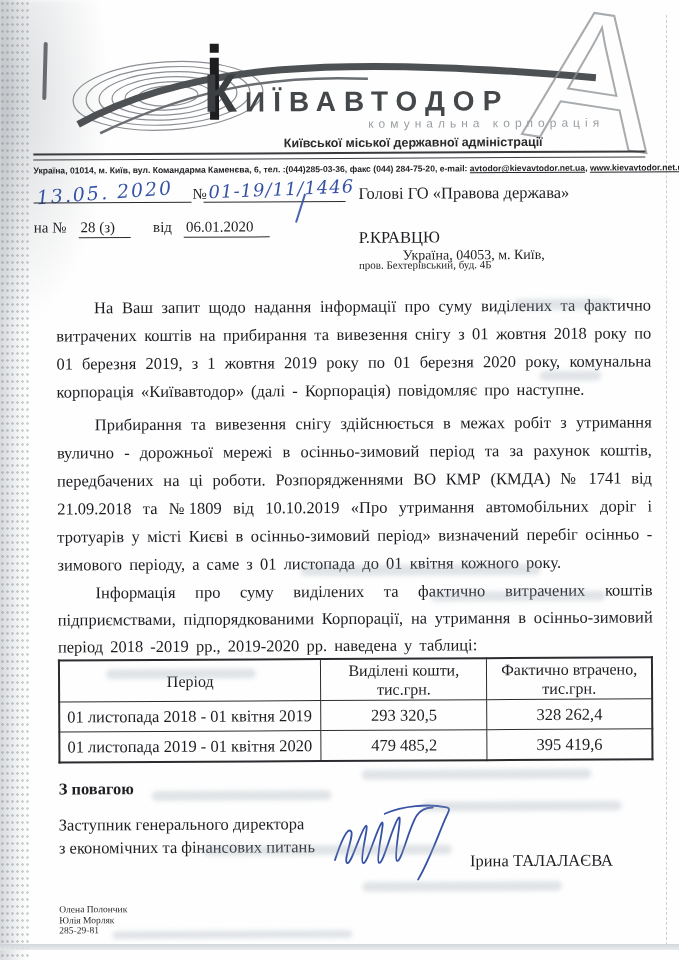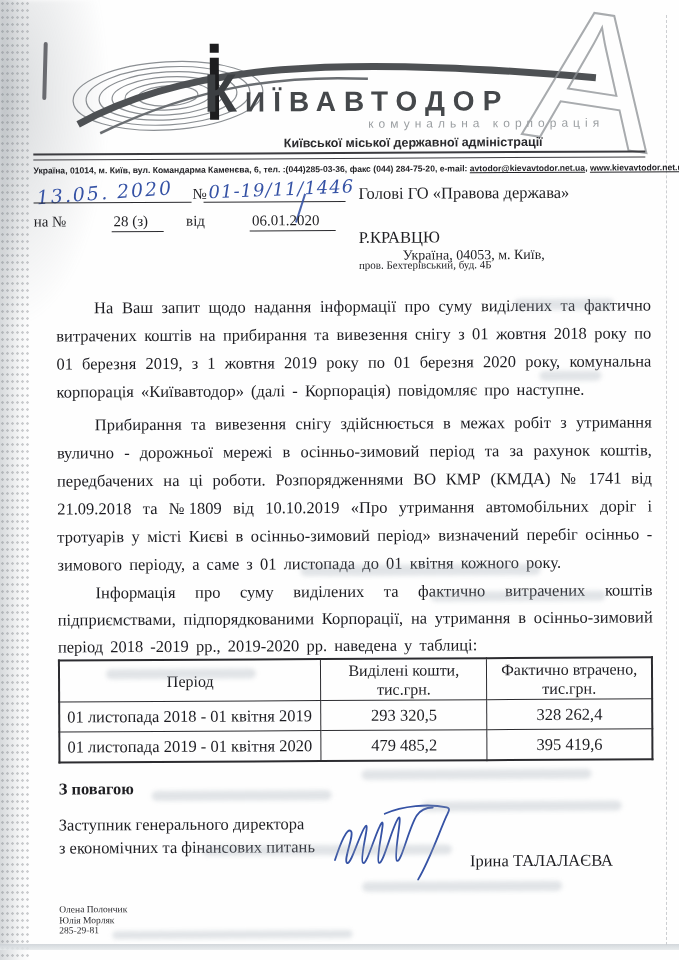--- a/index.html
+++ b/index.html
@@ -60,21 +60,21 @@
 
   
   .hand{font-style:italic;color:#3552a5;font-family:"DejaVu Serif",serif;}
   .hw-date{left:38px;top:180px;font-size:19px;letter-spacing:2px;transform:rotate(-4deg);}
   .hw-num{left:210px;top:178px;font-size:18px;letter-spacing:1px;transform:rotate(-2deg);white-space:nowrap;}
   .u-line{border-bottom:1.6px solid #2a2a2e;height:0;}
   .ul-date{left:35px;top:201px;width:158px;}
   .ul-num{left:205px;top:201px;width:142px;}
   .num-label{left:194px;top:185px;font-size:15px;}
   .ref2{left:35px;top:204px;font-size:15px;white-space:nowrap;}
-  .ref2 .und{display:inline-block;border-bottom:1.6px solid #2a2a2e;padding:8px 16px 1px 2px;margin-left:33px;}
+  .ref2 .und{display:inline-block;border-bottom:1.6px solid #2a2a2e;padding:14px 16px 1px 2px;}
   .ref2 .gap1{display:inline-block;width:12px;}
   .ref2 .gap2{display:inline-block;width:22px;}
   .blue-slash{left:301px;top:193px;width:2px;height:30px;background:#3552a5;transform:rotate(18deg);opacity:.9;}
 
   
   .rcp1{left:360px;top:184px;font-size:16.5px;}
   .rcp2{left:360px;top:228px;font-size:16.5px;text-align:center;}
   .rcp3{left:360px;top:248px;font-size:14px;margin-left:44px;}
   .rcp4{left:360px;top:259px;font-size:11px;}
 

